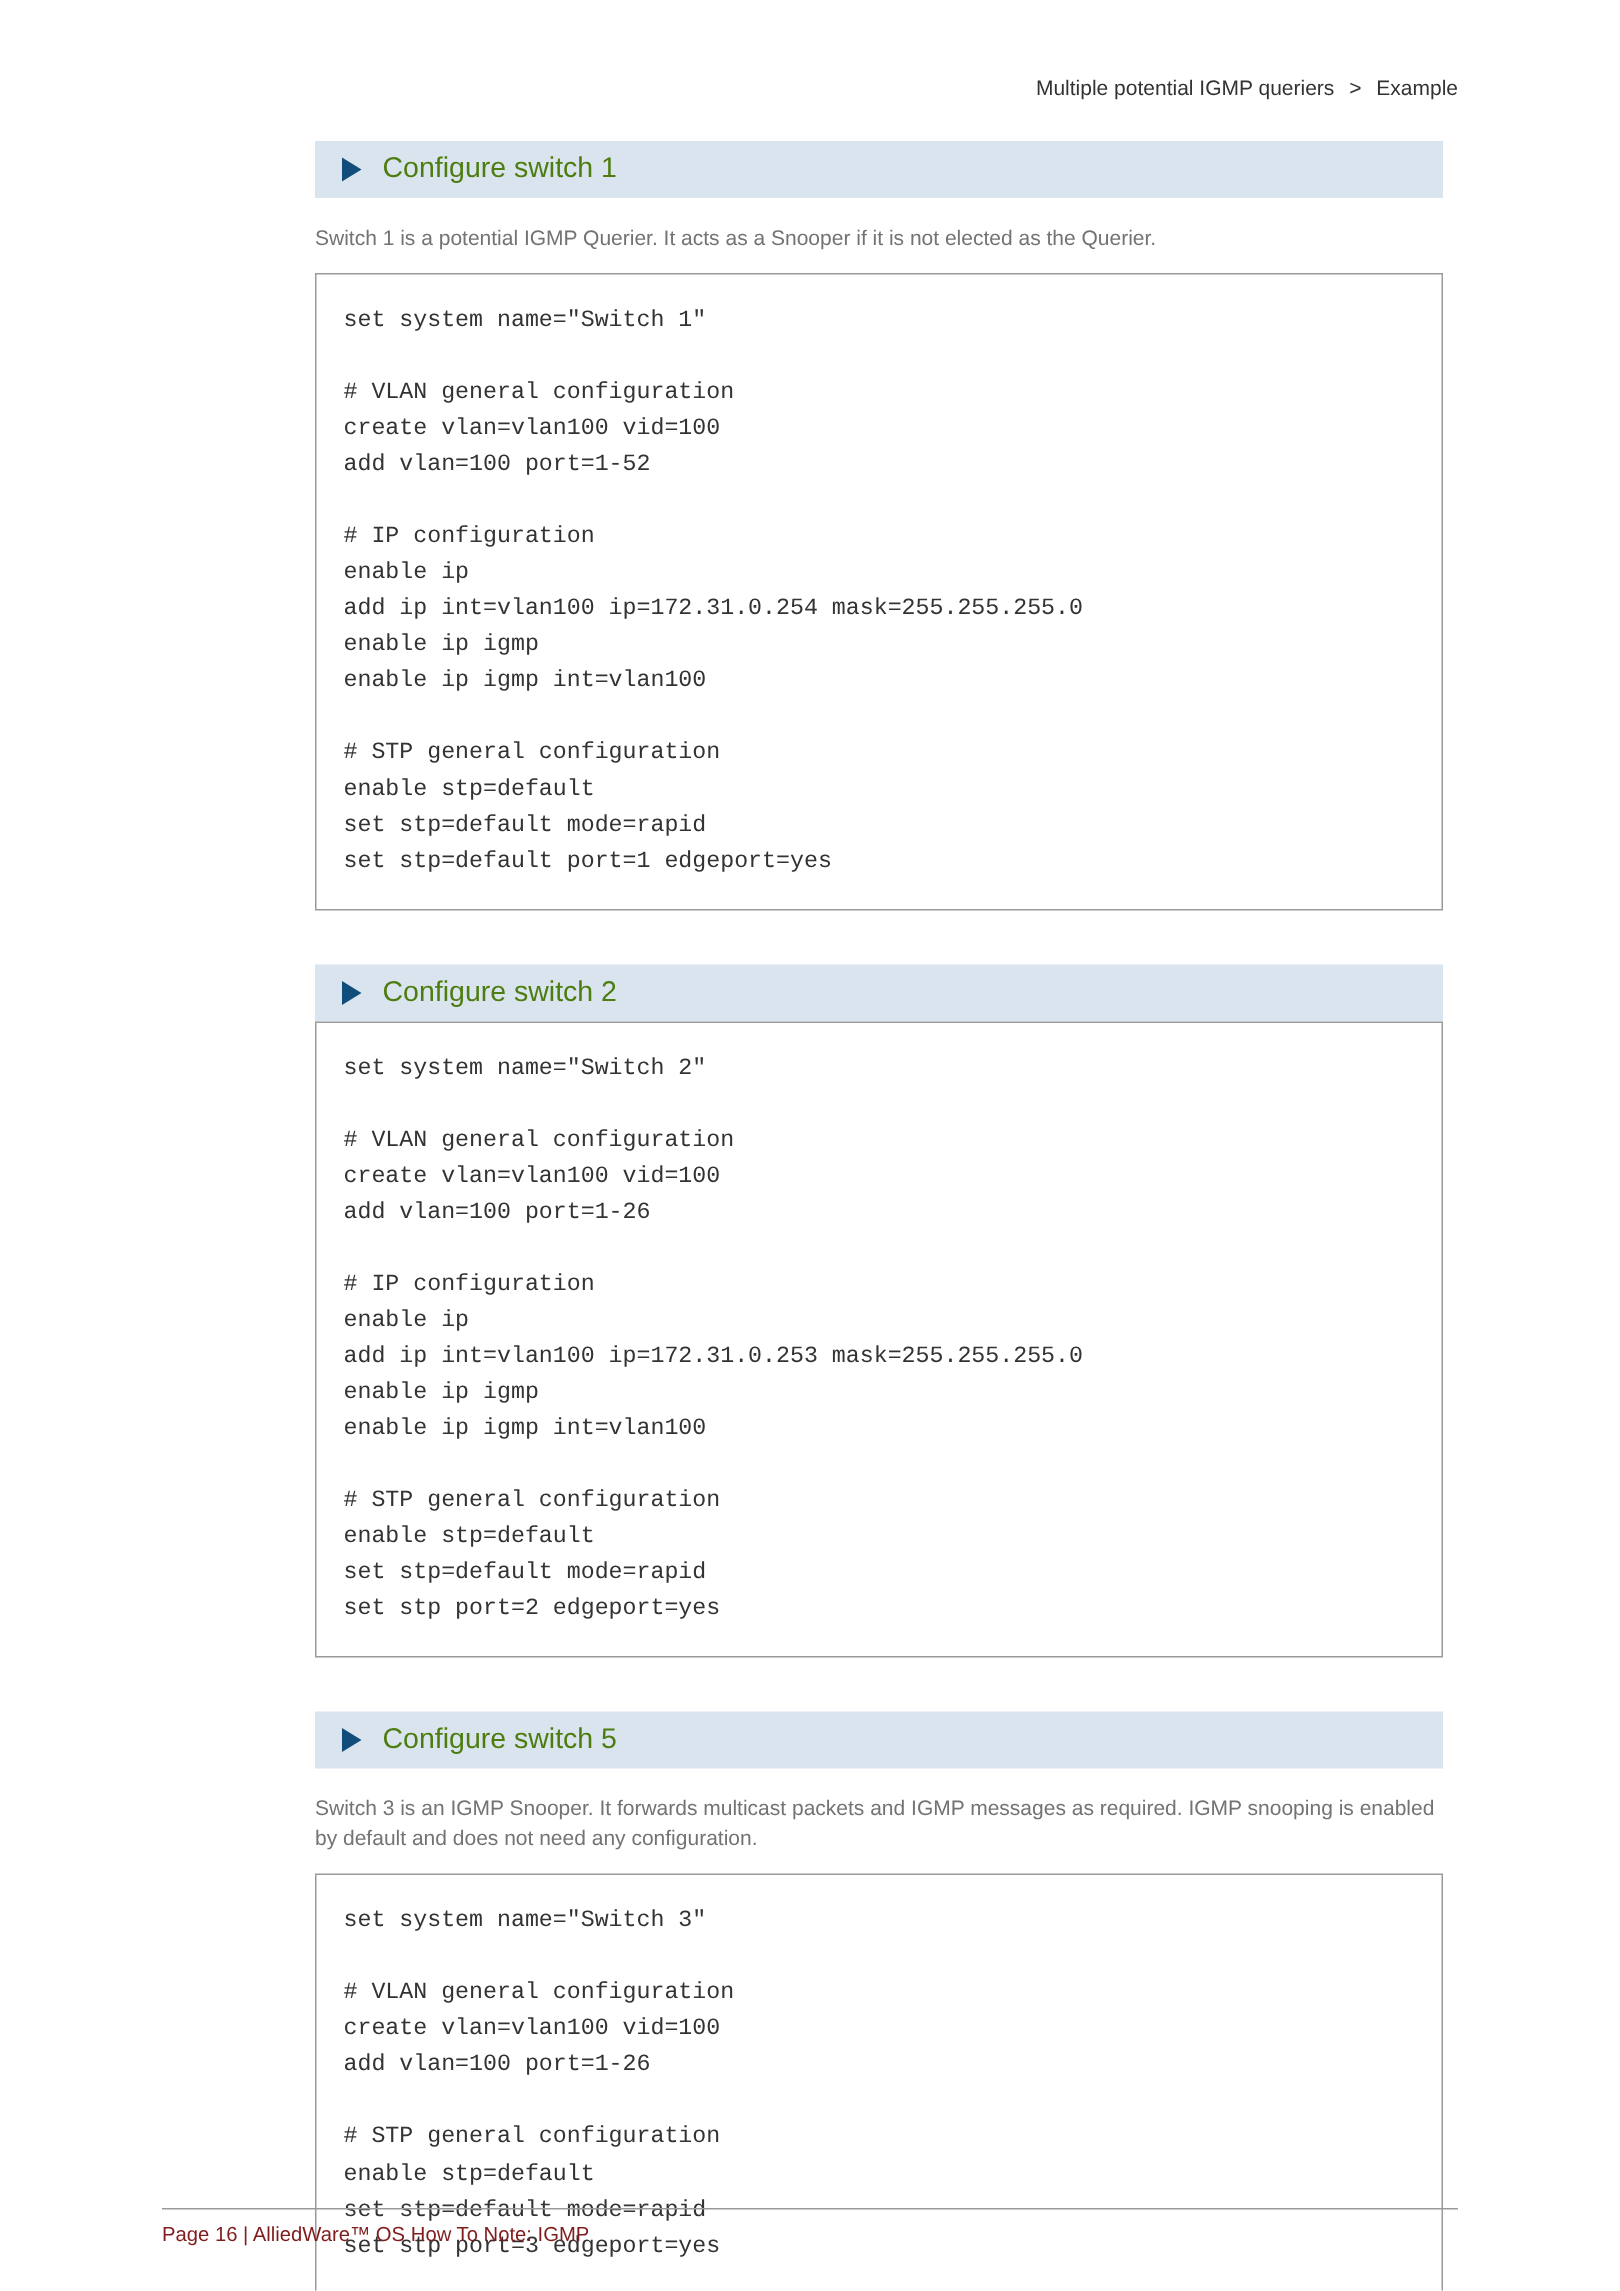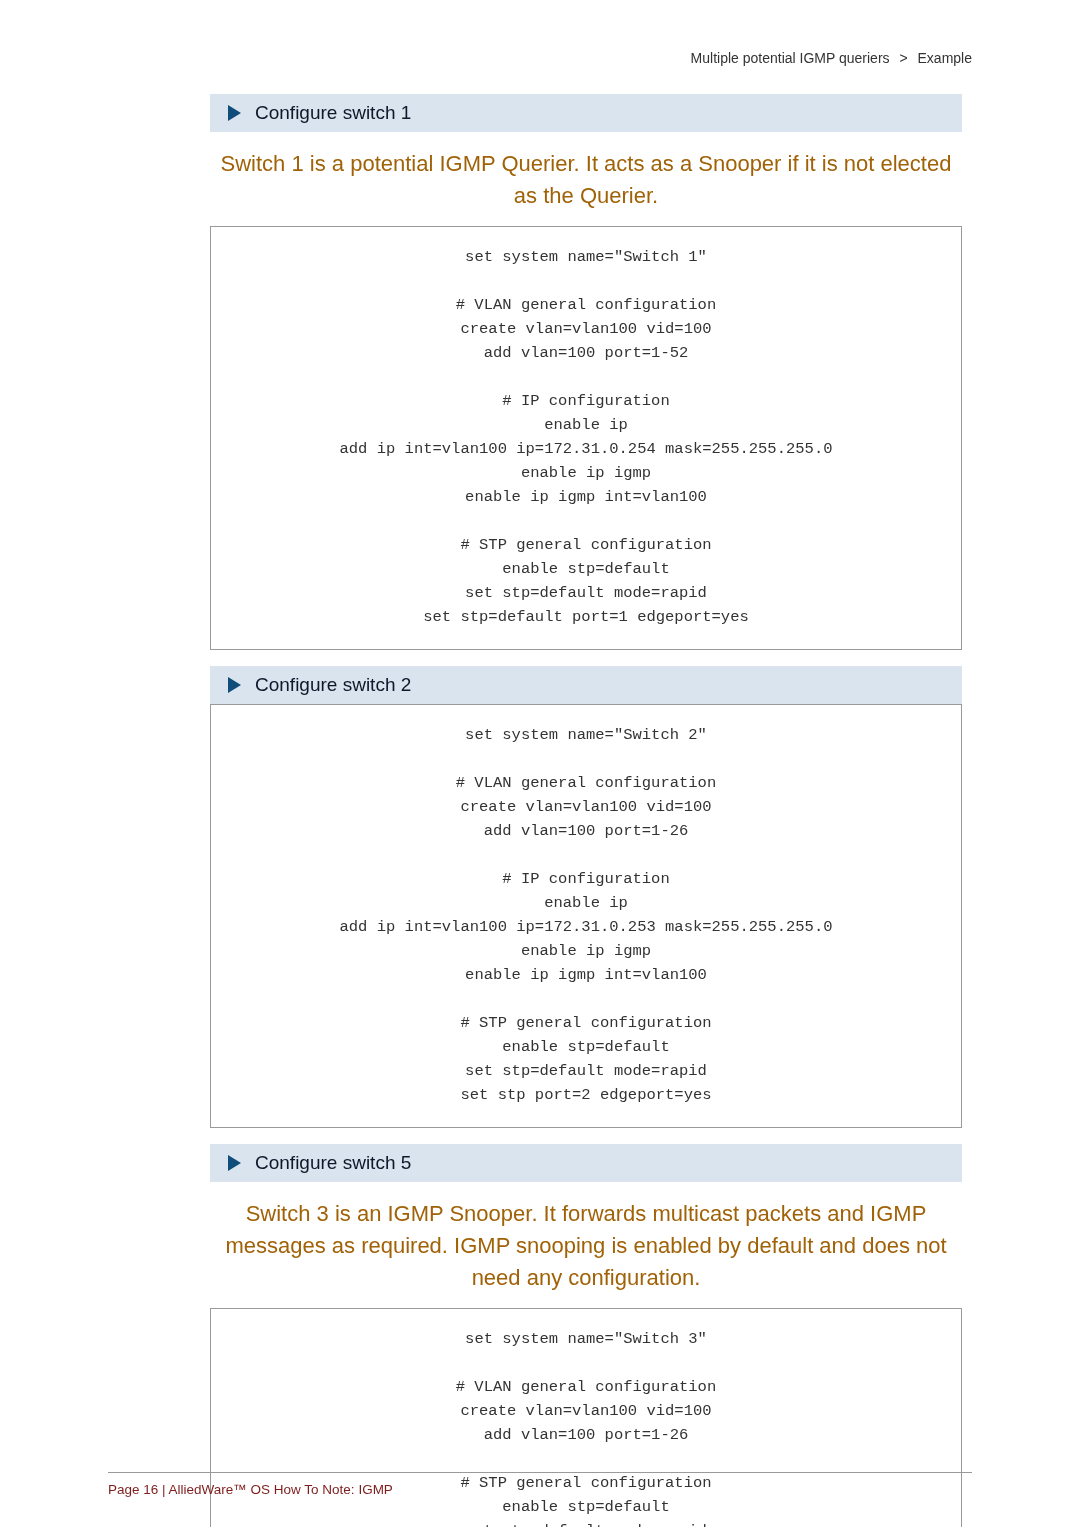--- a/index.html
+++ b/index.html
@@ -1,27 +1,27 @@
 <!DOCTYPE html>
 <html><head>
 <meta charset="utf-8">
 <style>
-  * { margin: 0; padding: 0; box-sizing: border-box; text-align: center; }
+  * { margin: 0; padding: 0; box-sizing: border-box; }
   html, body { width: 1080px; height: 1527px; background: #fff; font-family: "Helvetica Neue", Arial, sans-serif; color: #222; }
   .page { width: 1080px; height: 1527px; position: relative; padding: 58px 108px 0 108px; }
   .header-crumb { position: absolute; top: 50px; right: 108px; font-size: 14px; color: #333; }
   .header-crumb .sep { margin: 0 6px; }
   .content { margin-top: 36px; margin-left: 102px; margin-right: 10px; }
   .section-bar { background: #d9e4ef; border: 0; height: 38px; display: flex; align-items: center; padding-left: 18px; margin-top: 14px; }
   .section-bar .tri { display: inline-block; width: 0; height: 0; border-top: 8px solid transparent; border-bottom: 8px solid transparent; border-left: 13px solid #104d7a; margin-right: 14px; }
-  .section-bar .title { color: #0f172a; font-size: 19px; font-weight: 400; }
-  .intro { font-size: 22px; color: #a16207; margin: 16px 0 14px 0; line-height: 1.45; }
+  .section-bar .title { color: #4d7c0f; font-size: 19px; font-weight: 400; }
+  .intro { font-size: 14px; color: #737373; margin: 16px 0 14px 0; line-height: 1.45; }
   .codebox { border: 1px solid #9a9a9a; padding: 18px 18px 20px 18px; font-family: "Courier New", Courier, monospace; font-size: 15.5px; line-height: 1.55; color: #333; background: #fff; }
   .codebox pre { font-family: inherit; white-space: pre; margin: 0; }
-  .blk + .blk { margin-top: 16px; }
+  .blk + .blk { margin-top: 36px; }
   .footer-rule { position: absolute; left: 108px; right: 108px; bottom: 54px; border-top: 1px solid #9a9a9a; }
   .footer-text { position: absolute; left: 108px; bottom: 30px; font-size: 13.5px; color: #7f1d1d; }
 </style>
 </head>
 <body>
 
 <div class="page">
 
   <div class="header-crumb">
     <span>Multiple potential IGMP queriers</span>

